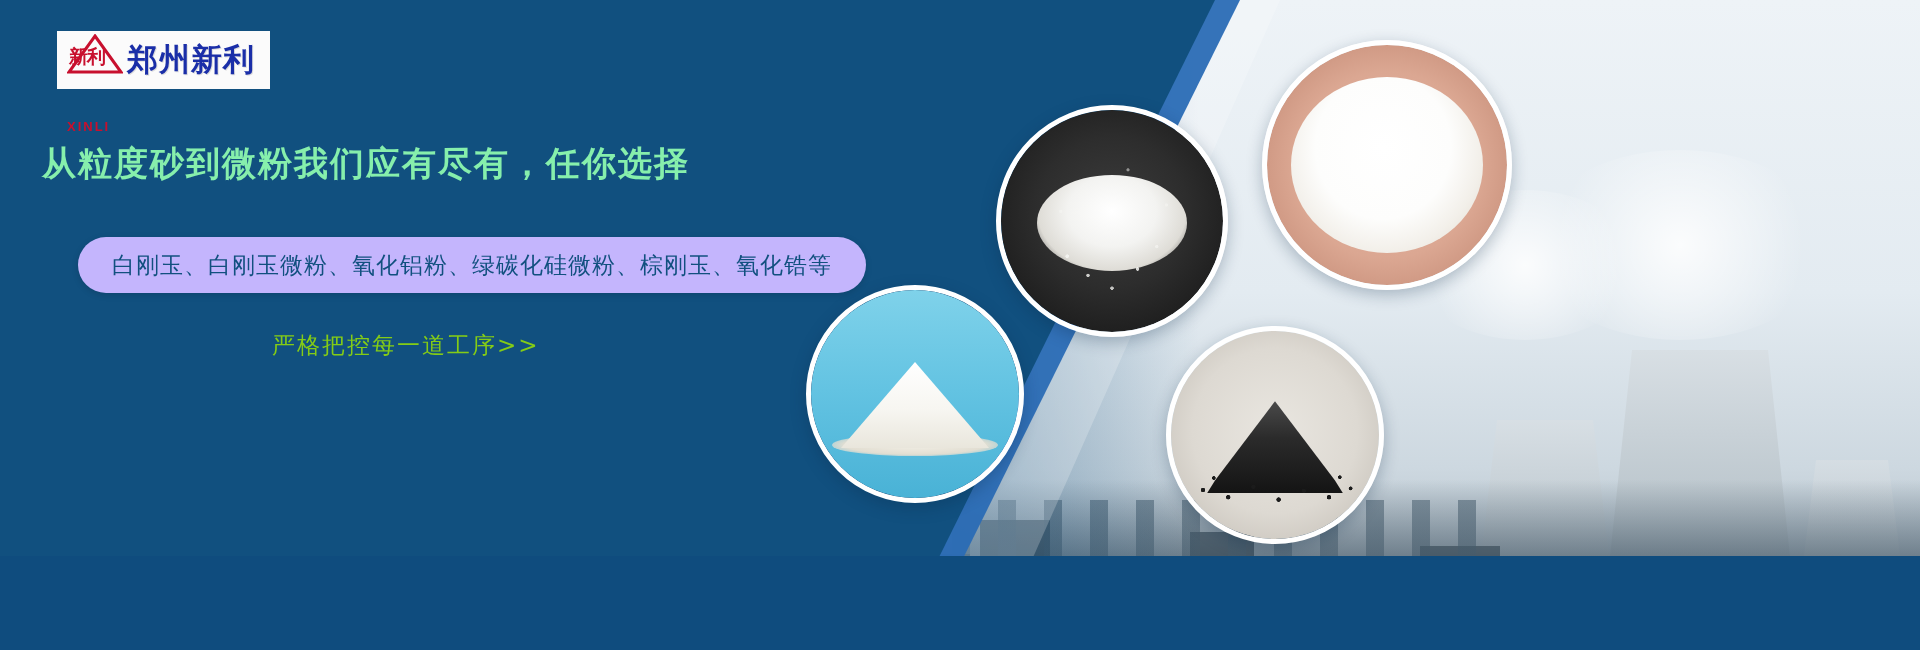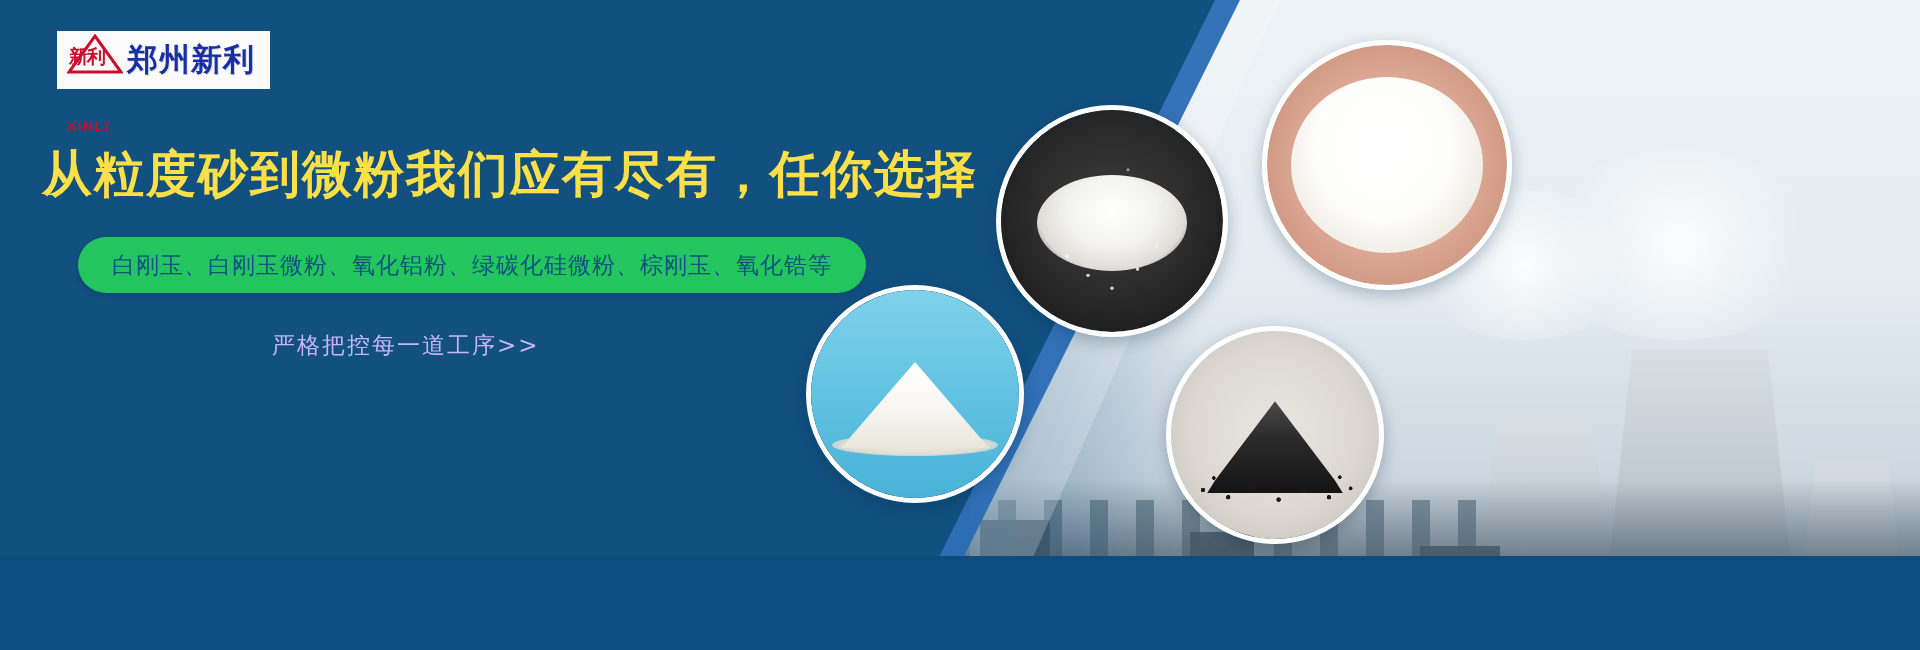--- a/index.html
+++ b/index.html
@@ -112,43 +112,43 @@
   .logo-text{
     font-size:31px; font-weight:bold; color:#1a2ea8;
     letter-spacing:1px; margin-left:0;
     font-family:"DejaVu Sans","Liberation Sans",sans-serif;
     text-shadow:1px 1px 0 rgba(0,0,0,.12);
   }
 
   
   .headline{
     position:absolute; left:42px; top:141px;
-    font-size:50px; font-weight:bold; color:#fde047;
+    font-size:34px; font-weight:bold; color:#86efac;
     letter-spacing:2px; white-space:nowrap;
     font-family:Liberation Mono, monospace;
   }
 
   
   .pill{
     position:absolute; left:78px; top:237px;
     height:56px; padding:0 34px;
-    background:#22c55e; border-radius:28px;
+    background:#c4b5fd; border-radius:28px;
     display:flex; align-items:center;
     box-shadow:0 2px 7px rgba(0,0,0,.14);
   }
   .pill span{
     font-size:23px; color:#11507f; letter-spacing:1px;
     white-space:nowrap;
     font-family:"DejaVu Sans","Liberation Sans",sans-serif;
   }
 
   
   .subline{
     position:absolute; left:272px; top:330px;
-    font-size:23px; color:#c4b5fd; letter-spacing:2px;
+    font-size:23px; color:#84cc16; letter-spacing:2px;
     white-space:nowrap;
     font-family:"DejaVu Sans","Liberation Sans",sans-serif;
   }
 
   
   .circ{
     position:absolute; border-radius:50%;
     border:5px solid #ffffff;
     box-shadow:0 5px 16px rgba(10,40,70,.28);
     overflow:hidden;

